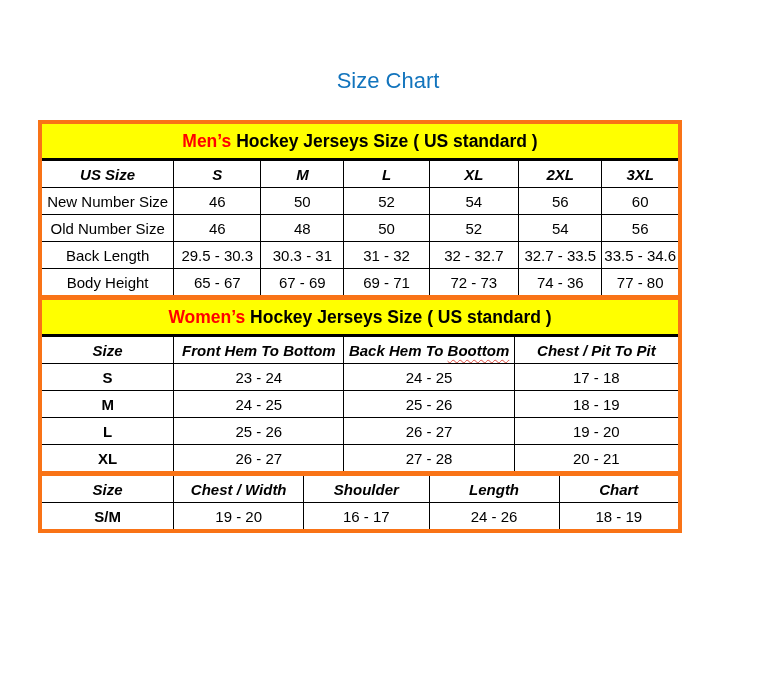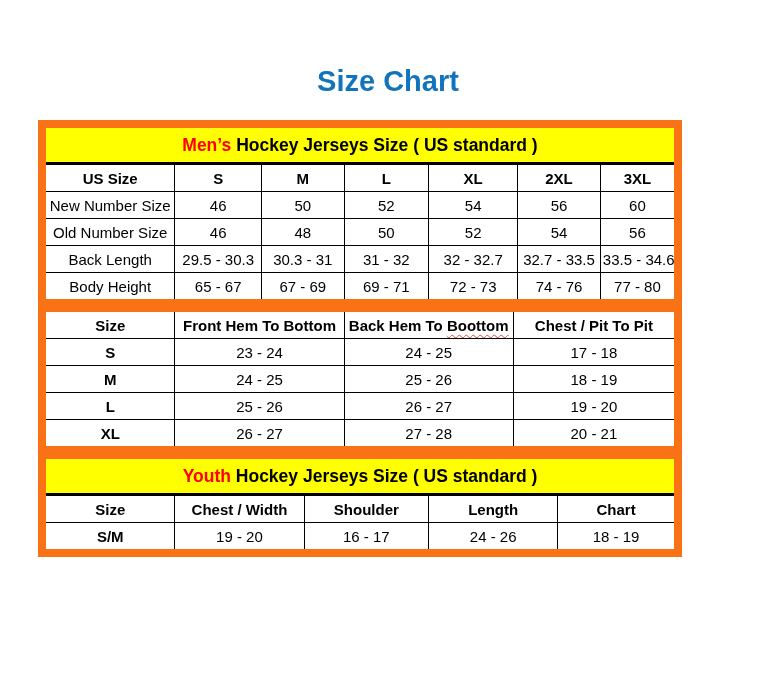--- a/index.html
+++ b/index.html
@@ -6,35 +6,35 @@
     margin: 0; padding: 0;
     width: 776px; height: 692px;
     background: #ffffff;
     overflow: hidden;
     font-family: "Liberation Sans", sans-serif;
     color: #000000;
   }
   .page-title {
     margin: 62px 0 0 0;
     text-align: center;
-    font-size: 29px;
-    font-weight: bold;
+    font-size: 22px;
+    font-weight: normal;
     color: #1274bd;
     line-height: 38px;
     letter-spacing: 0px;
   }
   .chart-wrap {
     width: 699px;
     margin: 20px 0 0 38px;
   }
   table.size-table {
     width: 644px;
     border-collapse: collapse;
     table-layout: fixed;
-    border: 8px solid #f97316;
+    border: 4px solid #f97316;
   }
   table.size-table + table.size-table { margin-top: -3px; }
   .size-table td, .size-table th {
     border: 1.5px solid #000;
     text-align: center;
     vertical-align: middle;
     padding: 0 2px;
     height: 26px;
     font-size: 15px;
     font-weight: normal;
@@ -42,21 +42,21 @@
     white-space: nowrap;
   }
   .banner-row td {
     background: #ffff00;
     border: 3px solid #000;
     height: 34px;
     font-size: 17.5px;
     font-weight: bold;
   }
   .banner-highlight { color: #ff0000; }
-  .size-table th { font-weight: bold; }
+  .size-table th { font-weight: bold; font-style: italic; }
   td.row-label-bold { font-weight: bold; }
   .misspelled {
     text-decoration: underline;
     text-decoration-style: wavy;
     text-decoration-color: #d84b40;
     text-decoration-thickness: 1px;
     text-underline-offset: 3px;
   }
 </style>
 </head>
@@ -115,34 +115,37 @@
       <td>32 - 32.7</td>
       <td>32.7 - 33.5</td>
       <td>33.5 - 34.6</td>
     </tr>
     <tr>
       <td>Body Height</td>
       <td>65 - 67</td>
       <td>67 - 69</td>
       <td>69 - 71</td>
       <td>72 - 73</td>
-      <td>74 - 76</td>
+      <td>74 - 36</td>
       <td>77 - 80</td>
     </tr>
   </tbody>
     </table>
 
   <table class="size-table">
     <colgroup>
       <col style="width:20.9%">
         <col style="width:26.6%">
         <col style="width:26.6%">
         <col style="width:25.9%">
     </colgroup>
     <tbody>
+        <tr class="banner-row">
+      <td colspan="4"><span class="banner-highlight">Women’s</span> <span>Hockey Jerseys Size ( US standard )</span></td>
+    </tr>
     <tr>
       <th>Size</th>
       <th>Front Hem To Bottom</th>
       <th><span>Back Hem To</span> <span class="misspelled">Boottom</span></th>
       <th>Chest / Pit To Pit</th>
     </tr>
     <tr>
       <td class="row-label-bold">S</td>
       <td>23 - 24</td>
       <td>24 - 25</td>
@@ -171,23 +174,20 @@
 
   <table class="size-table">
     <colgroup>
       <col style="width:20.9%">
         <col style="width:20.3%">
         <col style="width:19.6%">
         <col style="width:20.3%">
         <col style="width:18.9%">
     </colgroup>
     <tbody>
-        <tr class="banner-row">
-      <td colspan="5"><span class="banner-highlight">Youth</span> <span>Hockey Jerseys Size ( US standard )</span></td>
-    </tr>
     <tr>
       <th>Size</th>
       <th>Chest / Width</th>
       <th>Shoulder</th>
       <th>Length</th>
       <th>Chart</th>
     </tr>
     <tr>
       <td class="row-label-bold">S/M</td>
       <td>19 - 20</td>

